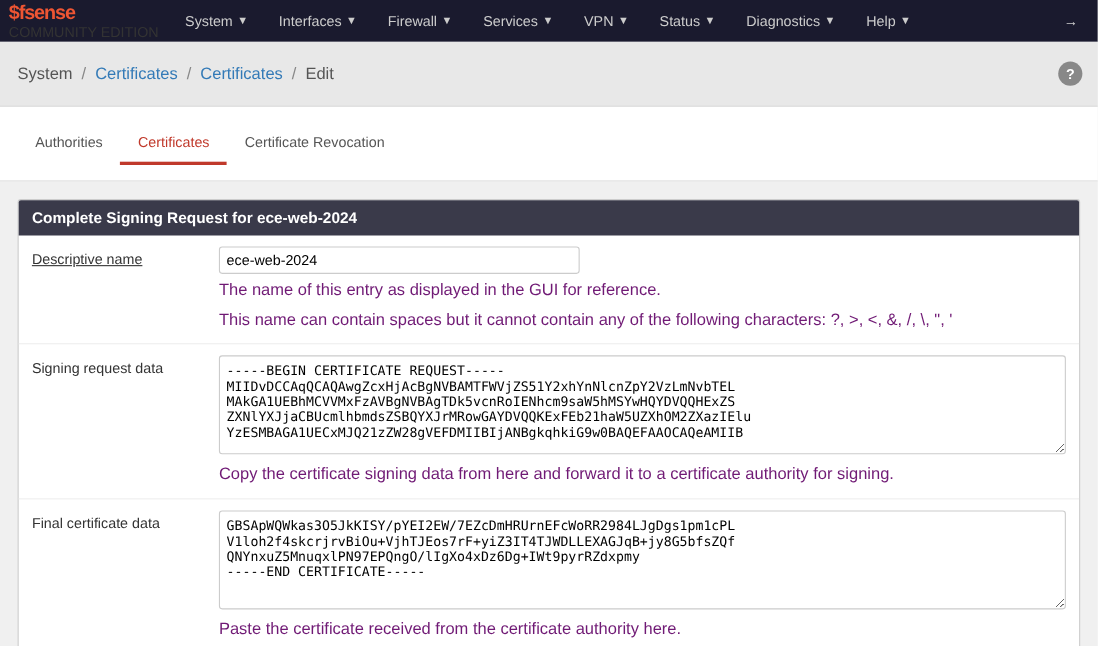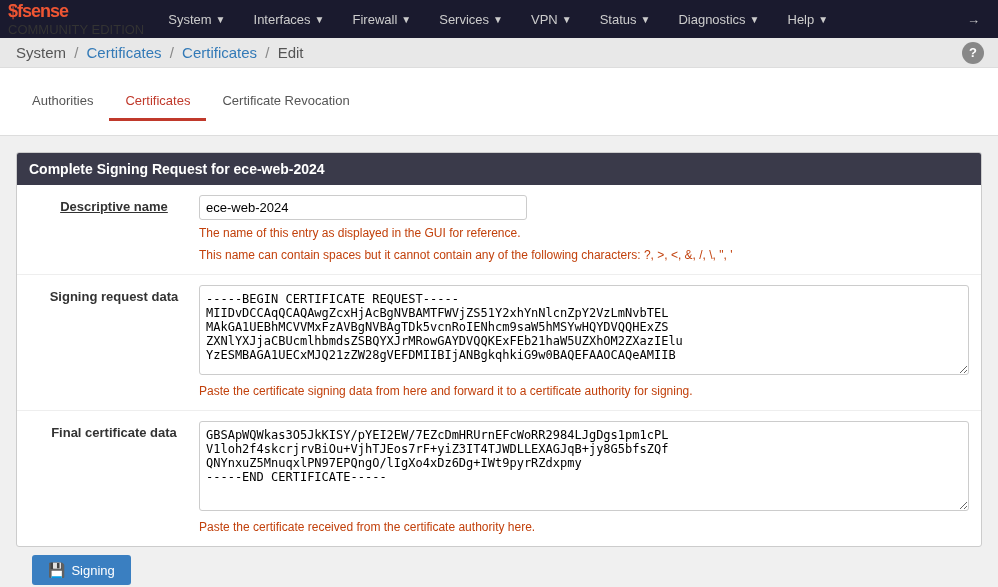--- a/index.html
+++ b/index.html
@@ -47,21 +47,21 @@
       height: 38px;
       display: flex;
       align-items: center;
       cursor: pointer;
     }
 
     
     .breadcrumb-bar {
       background: #e8e8e8;
       padding: 0 16px;
-      height: 30px;
+      height: 59px;
       display: flex;
       align-items: center;
       border-bottom: 1px solid #ddd;
       position: relative;
     }
     .breadcrumb-bar .help-icon {
       position: absolute;
       right: 14px;
       color: #555;
       font-size: 16px;
@@ -126,24 +126,23 @@
     .form-row {
       display: flex;
       border-bottom: 1px solid #eee;
       padding: 10px 12px;
       align-items: flex-start;
     }
     .form-row:last-child { border-bottom: none; }
     .form-label {
       width: 170px;
       min-width: 170px;
-      font-weight: bold;
+      font-weight: normal;
       padding-top: 4px;
       font-size: 13px;
-      text-align: center;
     }
     .form-label.underline { text-decoration: underline; }
     .form-field { flex: 1; }
     .form-field input[type="text"] {
       width: 328px;
       padding: 4px 6px;
       border: 1px solid #ccc;
       border-radius: 3px;
       font-size: 13px;
     }
@@ -151,22 +150,22 @@
       width: 100%;
       min-height: 90px;
       padding: 6px;
       border: 1px solid #ccc;
       border-radius: 3px;
       font-size: 12px;
       font-family: monospace;
       resize: vertical;
     }
     .form-help {
-      color: #c2410c;
-      font-size: 12px;
+      color: #701a75;
+      font-size: 15px;
       margin-top: 4px;
       line-height: 1.5;
     }
 
     
     .btn-update {
       background: #3a7fc1;
       color: #fff;
       border: none;
       padding: 7px 16px;
@@ -266,21 +265,21 @@
       </div>
 
       <div class="form-row">
         <div class="form-label">Signing request data</div>
         <div class="form-field">
           <textarea rows="5" style="">-----BEGIN CERTIFICATE REQUEST-----
 MIIDvDCCAqQCAQAwgZcxHjAcBgNVBAMTFWVjZS51Y2xhYnNlcnZpY2VzLmNvbTEL
 MAkGA1UEBhMCVVMxFzAVBgNVBAgTDk5vcnRoIENhcm9saW5hMSYwHQYDVQQHExZS
 ZXNlYXJjaCBUcmlhbmdsZSBQYXJrMRowGAYDVQQKExFEb21haW5UZXhOM2ZXazIElu
 YzESMBAGA1UECxMJQ21zZW28gVEFDMIIBIjANBgkqhkiG9w0BAQEFAAOCAQeAMIIB</textarea>
-          <div class="form-help">Paste the certificate signing data from here and forward it to a certificate authority for signing.</div>
+          <div class="form-help">Copy the certificate signing data from here and forward it to a certificate authority for signing.</div>
         </div>
       </div>
 
       <div class="form-row">
         <div class="form-label">Final certificate data</div>
         <div class="form-field">
           <textarea rows="5" style="">GBSApWQWkas3O5JkKISY/pYEI2EW/7EZcDmHRUrnEFcWoRR2984LJgDgs1pm1cPL
 V1loh2f4skcrjrvBiOu+VjhTJEos7rF+yiZ3IT4TJWDLLEXAGJqB+jy8G5bfsZQf
 QNYnxuZ5MnuqxlPN97EPQngO/lIgXo4xDz6Dg+IWt9pyrRZdxpmy
 -----END CERTIFICATE-----</textarea>

